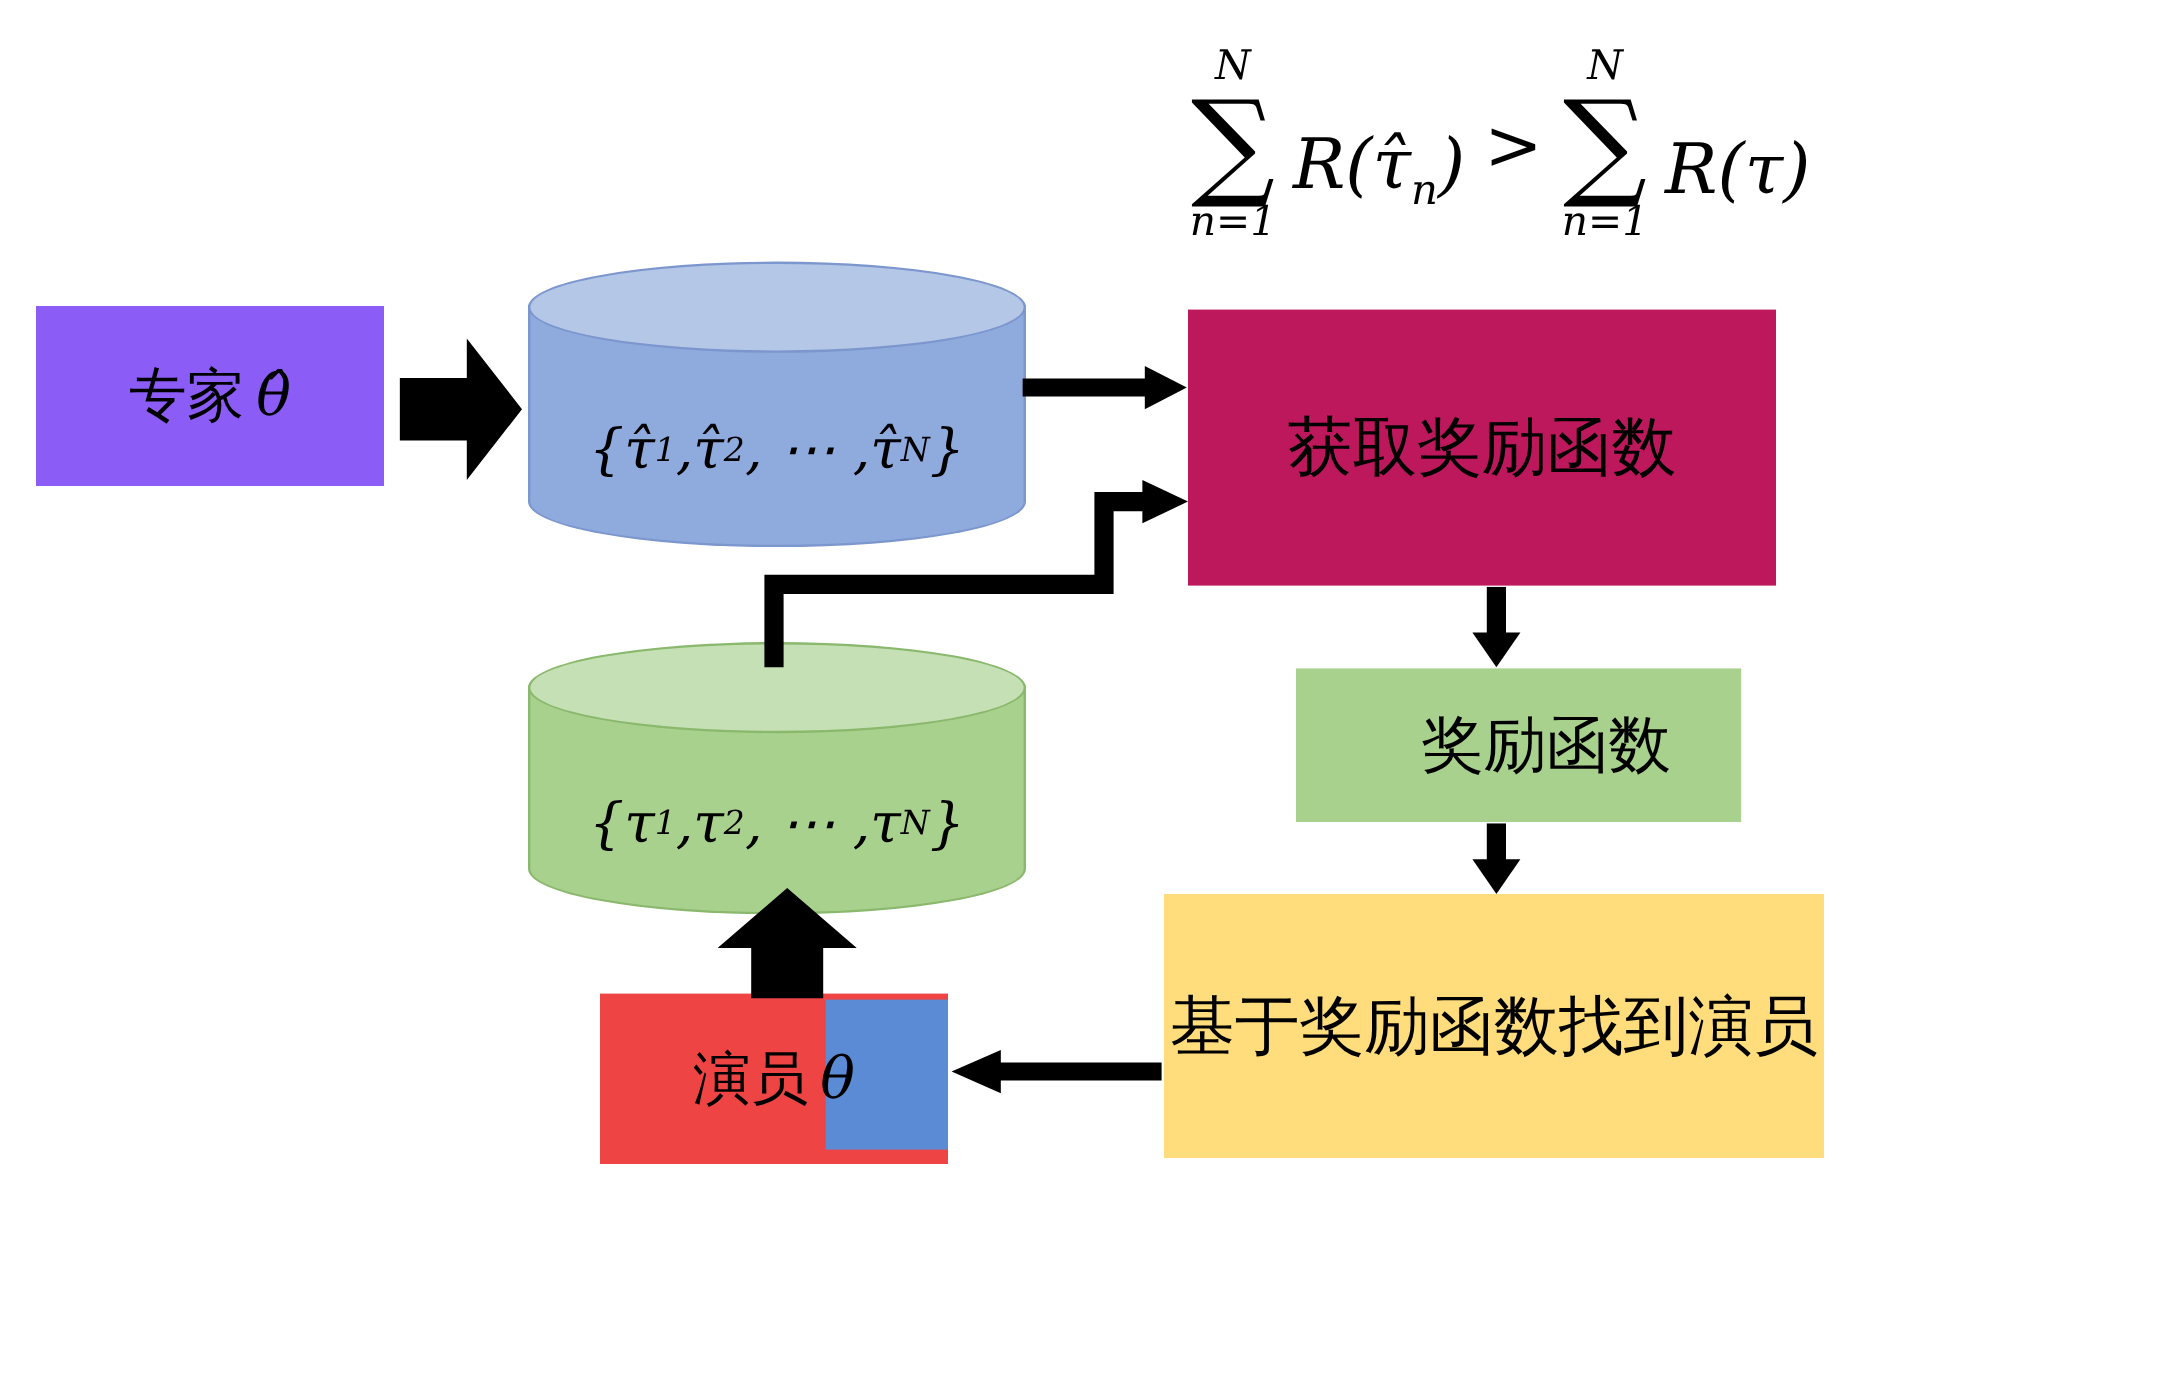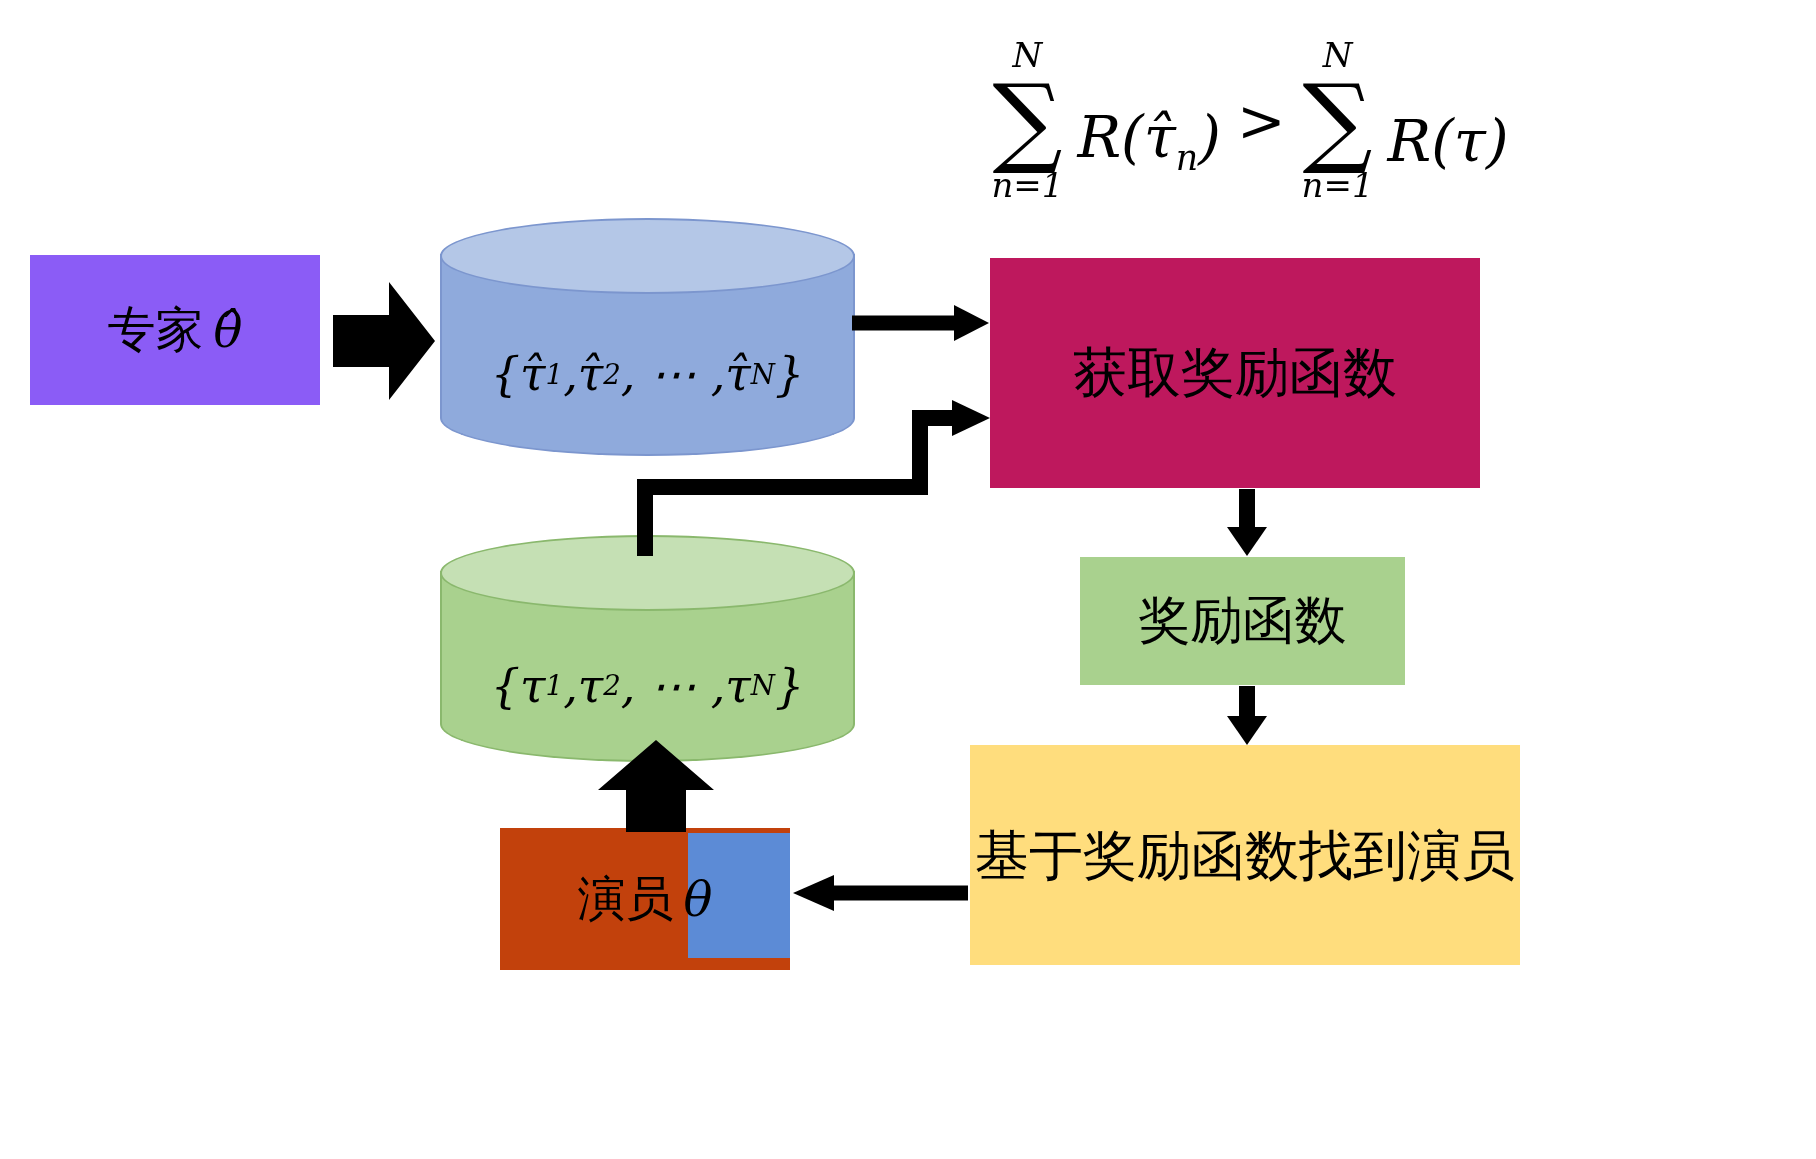--- a/index.html
+++ b/index.html
@@ -6,23 +6,23 @@
   #canvas {
     position:relative; width:1816px; height:1159px; background:#ffffff;
     font-family:"Liberation Sans", sans-serif; color:#000; overflow:hidden;
   }
   .box {
     position:absolute; display:flex; align-items:center; justify-content:center;
     text-align:center; color:#000;
   }
   #expert-box { left:30px; top:255px; width:290px; height:150px; background:#8b5cf6; font-size:48px; }
   #obtain-box { left:990px; top:258px; width:490px; height:230px; background:#be185d; font-size:54px; }
-  #reward-box { left:1080px; top:557px; width:325px; height:128px; background:#A9D18E; font-size:52px; }
+  #reward-box { left:1080px; top:557px; width:325px; height:128px; background:#A9D18E; font-size:52px;padding-left:46px; }
   #find-box   { left:970px; top:745px; width:550px; height:220px; background:#FFDD7D; font-size:54px; line-height:1.6; }
-  #actor-box  { left:500px; top:828px; width:290px; height:142px; background:#c2410c; font-size:48px; }
+  #actor-box  { left:500px; top:828px; width:290px; height:142px; background:#ef4444; font-size:48px; }
   .actor-overlay { position:absolute; top:5px; right:0; width:102px; height:125px; background:#5C8BD6; z-index:1; }
   .box .label { position:relative; z-index:2; display:flex; align-items:center; }
   .msym { font-family:"DejaVu Serif", serif; font-style:italic; margin-left:10px; }
 
   
   .cylinder { position:absolute; }
   #expert-cyl { left:440px; top:218px; width:415px; height:238px; }
   #actor-cyl  { left:440px; top:535px; width:415px; height:227px; }
   .cyl-top  { position:absolute; top:0; left:0; right:0; height:72px; border-radius:50%; border:2px solid; z-index:2; }
   .cyl-body { position:absolute; top:36px; left:0; right:0; bottom:0; border:2px solid; border-top:none;

